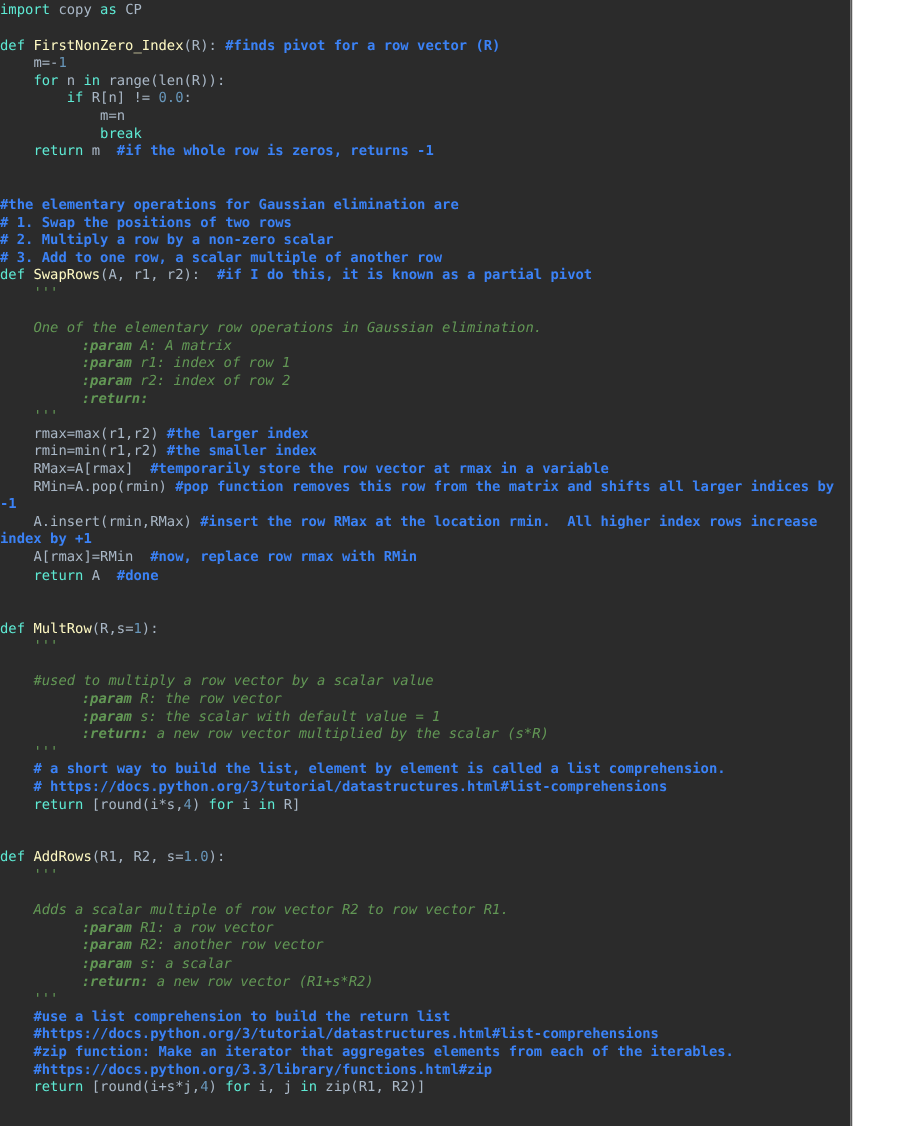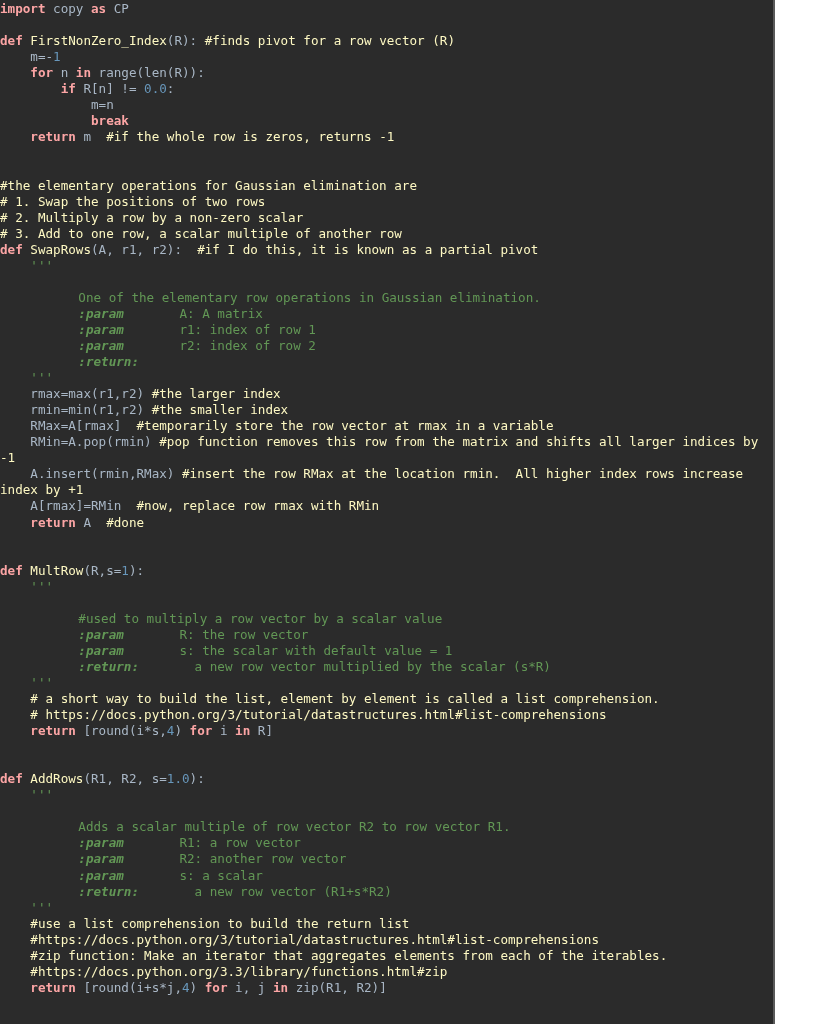--- a/index.html
+++ b/index.html
@@ -33,26 +33,26 @@
     line-height:16.05px;
     white-space:pre-wrap;
     word-break:break-word;
     overflow-wrap:break-word;
     letter-spacing:0px;
     padding-top:1px;
   }
   .ln{display:block;min-height:16.05px;}
 
   
-  .kw   {color:#fca5a5;font-weight:bold;}           
+  .kw   {color:#5eead4;}           
   .fn   {color:#fef9c3;}           
   .num  {color:#6897bb;}           
-  .cmt  {color:#fef9c3;}           
-  .doc  {color:#629755;margin-left:48px;}   
-  .docb {color:#629755;font-style:italic;font-weight:bold;} 
+  .cmt  {color:#3b82f6;font-weight:bold;}           
+  .doc  {color:#629755;font-style:italic;}   
+  .docb {color:#629755;font-style:italic;font-weight:bold;margin-left:44px;} 
   .dq   {color:#629755;}           
   .txt  {color:#a9b7c6;margin-top:44px;}           
 </style>
 </head>
 <body>
 
 <div id="root">
 
   <div id="editor">
     <div id="code"><div class="ln"><span class="kw">import</span><span class="txt"> copy </span><span class="kw">as</span><span class="txt"> CP</span></div><div class="ln">&nbsp;</div><div class="ln"><span class="kw">def</span><span class="txt"> </span><span class="fn">FirstNonZero_Index</span><span class="txt">(R): </span><span class="cmt">#finds pivot for a row vector (R)</span></div><div class="ln"><span class="txt">    m=-</span><span class="num">1</span></div><div class="ln"><span class="txt">    </span><span class="kw">for</span><span class="txt"> n </span><span class="kw">in</span><span class="txt"> range(len(R)):</span></div><div class="ln"><span class="txt">        </span><span class="kw">if</span><span class="txt"> R[n] != </span><span class="num">0.0</span><span class="txt">:</span></div><div class="ln"><span class="txt">            m=n</span></div><div class="ln"><span class="txt">            </span><span class="kw">break</span></div><div class="ln"><span class="txt">    </span><span class="kw">return</span><span class="txt"> m  </span><span class="cmt">#if the whole row is zeros, returns -1</span></div><div class="ln">&nbsp;</div><div class="ln">&nbsp;</div><div class="ln"><span class="cmt">#the elementary operations for Gaussian elimination are</span></div><div class="ln"><span class="cmt"># 1. Swap the positions of two rows</span></div><div class="ln"><span class="cmt"># 2. Multiply a row by a non-zero scalar</span></div><div class="ln"><span class="cmt"># 3. Add to one row, a scalar multiple of another row</span></div><div class="ln"><span class="kw">def</span><span class="txt"> </span><span class="fn">SwapRows</span><span class="txt">(A, r1, r2):  </span><span class="cmt">#if I do this, it is known as a partial pivot</span></div><div class="ln"><span class="dq">    '''</span></div><div class="ln">&nbsp;</div><div class="ln"><span class="doc">    One of the elementary row operations in Gaussian elimination.</span></div><div class="ln"><span class="doc">    </span><span class="docb">:param</span><span class="doc"> A: A matrix</span></div><div class="ln"><span class="doc">    </span><span class="docb">:param</span><span class="doc"> r1: index of row 1</span></div><div class="ln"><span class="doc">    </span><span class="docb">:param</span><span class="doc"> r2: index of row 2</span></div><div class="ln"><span class="doc">    </span><span class="docb">:return:</span></div><div class="ln"><span class="dq">    '''</span></div><div class="ln"><span class="txt">    rmax=max(r1,r2) </span><span class="cmt">#the larger index</span></div><div class="ln"><span class="txt">    rmin=min(r1,r2) </span><span class="cmt">#the smaller index</span></div><div class="ln"><span class="txt">    RMax=A[rmax]  </span><span class="cmt">#temporarily store the row vector at rmax in a variable</span></div><div class="ln"><span class="txt">    RMin=A.pop(rmin) </span><span class="cmt">#pop function removes this row from the matrix and shifts all larger indices by -1</span></div><div class="ln"><span class="txt">    A.insert(rmin,RMax) </span><span class="cmt">#insert the row RMax at the location rmin.  All higher index rows increase index by +1</span></div><div class="ln"><span class="txt">    A[rmax]=RMin  </span><span class="cmt">#now, replace row rmax with RMin</span></div><div class="ln"><span class="txt">    </span><span class="kw">return</span><span class="txt"> A  </span><span class="cmt">#done</span></div><div class="ln">&nbsp;</div><div class="ln">&nbsp;</div><div class="ln"><span class="kw">def</span><span class="txt"> </span><span class="fn">MultRow</span><span class="txt">(R,s=</span><span class="num">1</span><span class="txt">):</span></div><div class="ln"><span class="dq">    '''</span></div><div class="ln">&nbsp;</div><div class="ln"><span class="doc">    #used to multiply a row vector by a scalar value</span></div><div class="ln"><span class="doc">    </span><span class="docb">:param</span><span class="doc"> R: the row vector</span></div><div class="ln"><span class="doc">    </span><span class="docb">:param</span><span class="doc"> s: the scalar with default value = 1</span></div><div class="ln"><span class="doc">    </span><span class="docb">:return:</span><span class="doc"> a new row vector multiplied by the scalar (s*R)</span></div><div class="ln"><span class="dq">    '''</span></div><div class="ln"><span class="cmt">    # a short way to build the list, element by element is called a list comprehension.</span></div><div class="ln"><span class="cmt">    # https://docs.python.org/3/tutorial/datastructures.html#list-comprehensions</span></div><div class="ln"><span class="txt">    </span><span class="kw">return</span><span class="txt"> [round(i*s,</span><span class="num">4</span><span class="txt">) </span><span class="kw">for</span><span class="txt"> i </span><span class="kw">in</span><span class="txt"> R]</span></div><div class="ln">&nbsp;</div><div class="ln">&nbsp;</div><div class="ln"><span class="kw">def</span><span class="txt"> </span><span class="fn">AddRows</span><span class="txt">(R1, R2, s=</span><span class="num">1.0</span><span class="txt">):</span></div><div class="ln"><span class="dq">    '''</span></div><div class="ln">&nbsp;</div><div class="ln"><span class="doc">    Adds a scalar multiple of row vector R2 to row vector R1.</span></div><div class="ln"><span class="doc">    </span><span class="docb">:param</span><span class="doc"> R1: a row vector</span></div><div class="ln"><span class="doc">    </span><span class="docb">:param</span><span class="doc"> R2: another row vector</span></div><div class="ln"><span class="doc">    </span><span class="docb">:param</span><span class="doc"> s: a scalar</span></div><div class="ln"><span class="doc">    </span><span class="docb">:return:</span><span class="doc"> a new row vector (R1+s*R2)</span></div><div class="ln"><span class="dq">    '''</span></div><div class="ln"><span class="cmt">    #use a list comprehension to build the return list</span></div><div class="ln"><span class="cmt">    #https://docs.python.org/3/tutorial/datastructures.html#list-comprehensions</span></div><div class="ln"><span class="cmt">    #zip function: Make an iterator that aggregates elements from each of the iterables.</span></div><div class="ln"><span class="cmt">    #https://docs.python.org/3.3/library/functions.html#zip</span></div><div class="ln"><span class="txt">    </span><span class="kw">return</span><span class="txt"> [round(i+s*j,</span><span class="num">4</span><span class="txt">) </span><span class="kw">for</span><span class="txt"> i, j </span><span class="kw">in</span><span class="txt"> zip(R1, R2)]</span></div><div class="ln">&nbsp;</div><div class="ln">&nbsp;</div></div>

